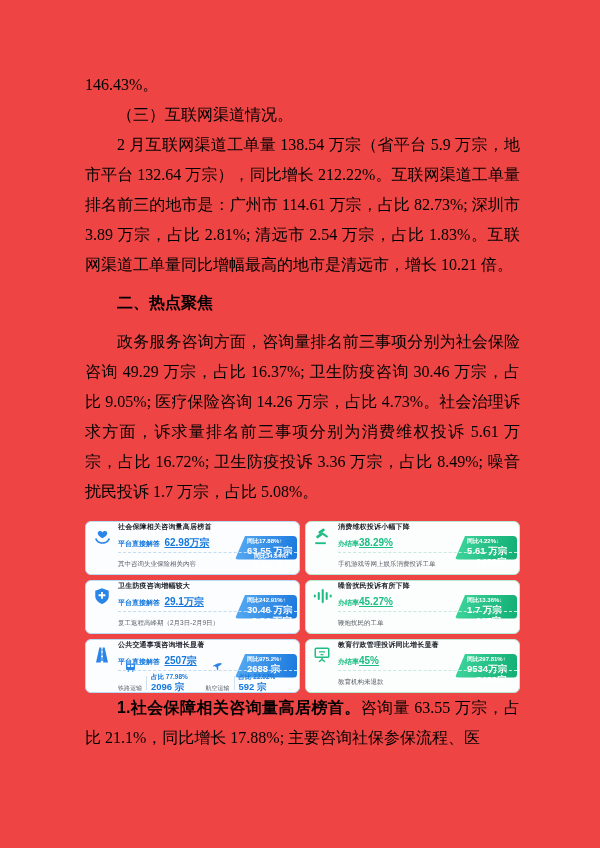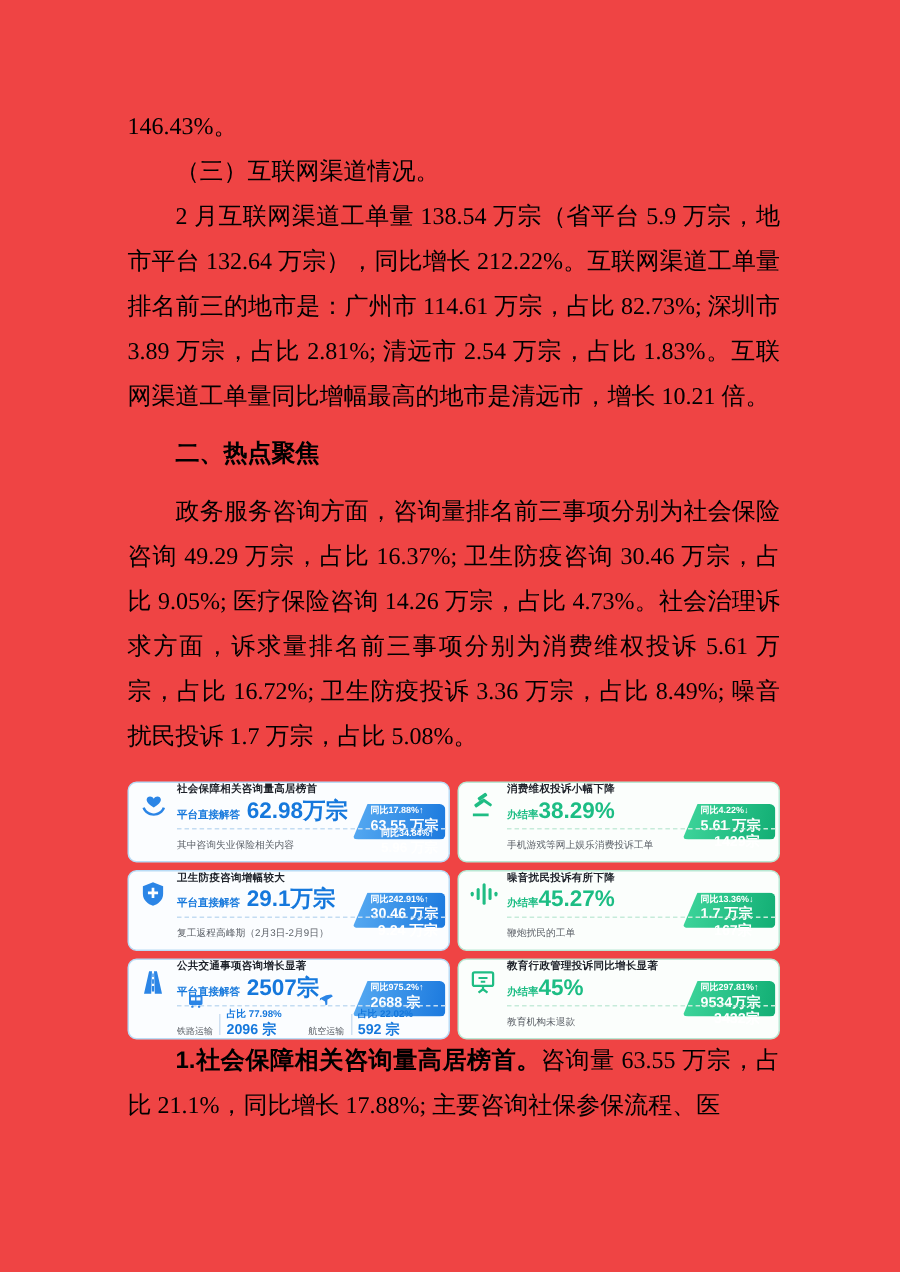--- a/index.html
+++ b/index.html
@@ -26,21 +26,21 @@
   .card-header{display:flex;align-items:center;height:30px;}
   .icon-box{width:32px;display:flex;justify-content:center;align-items:center;flex:0 0 32px;}
   .card.blue .icon-box{color:#2b85e6;}
   .card.green .icon-box{color:#1fbd84;}
   .head-text{line-height:1.25;}
   .card-title{font-size:7px;font-weight:bold;color:#1d2129;letter-spacing:.2px;}
   .card-sub{font-weight:bold;}
   .card.blue .card-sub{color:#1578dc;}
   .card.green .card-sub{color:#1cbd84;}
   .card-sub .lbl{font-size:7px;}
-  .card-sub .val{font-size:15px;}
+  .card-sub .val{font-size:10px;text-decoration:underline;}
 
   .badge{
     position:absolute;top:14px;right:2px;width:62px;box-sizing:border-box;
     padding:2px 5px 3px 12px;border-radius:4px;color:#fff;line-height:1.2;
     clip-path:polygon(10px 0,100% 0,100% 100%,0 100%);
   }
   .badge .l1{font-size:6px;font-weight:bold;white-space:nowrap;}
   .badge .l2{font-size:9.5px;font-weight:bold;white-space:nowrap;}
   .badge.b-blue{background:linear-gradient(100deg,#58abf2,#1b79de);}
   .badge.b-green{background:linear-gradient(100deg,#3fd69c,#12ae74);}

